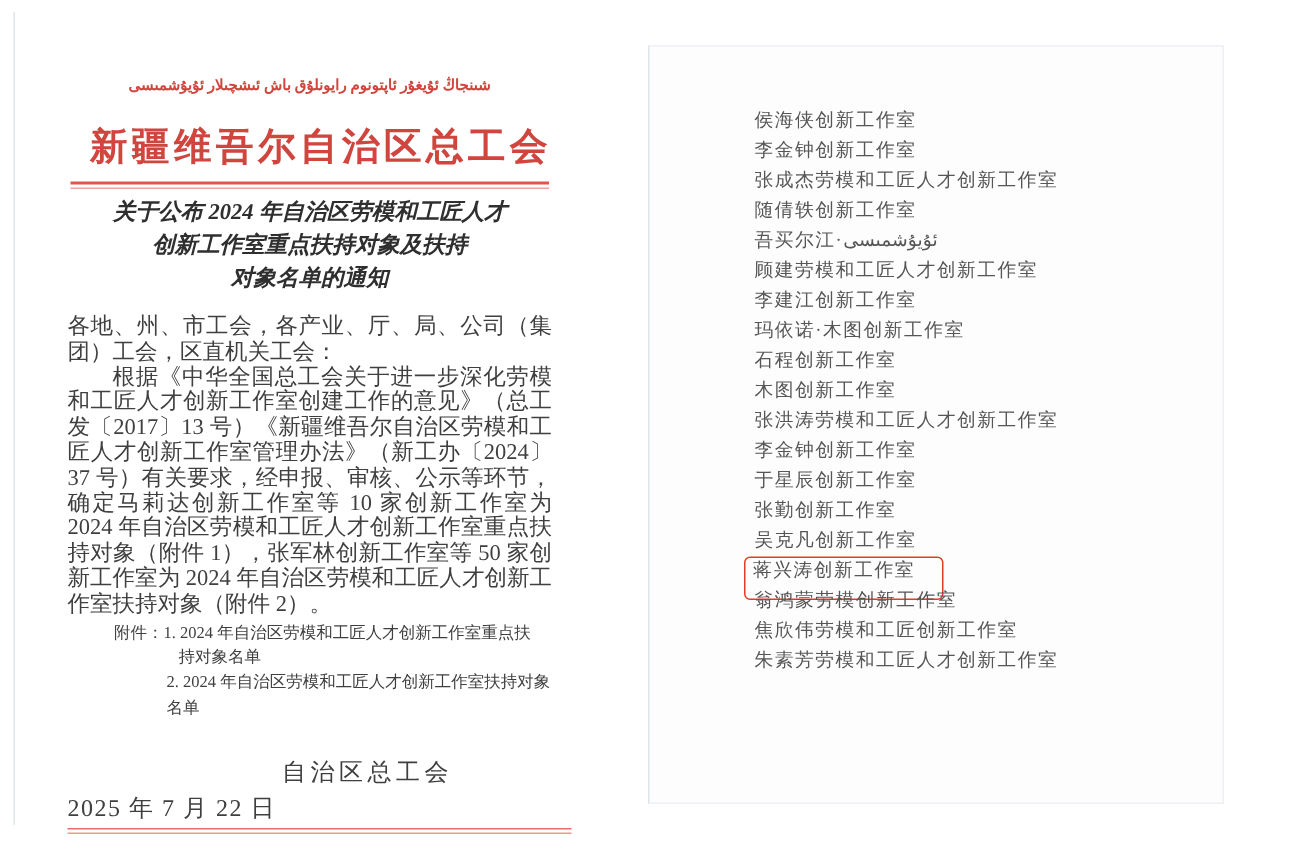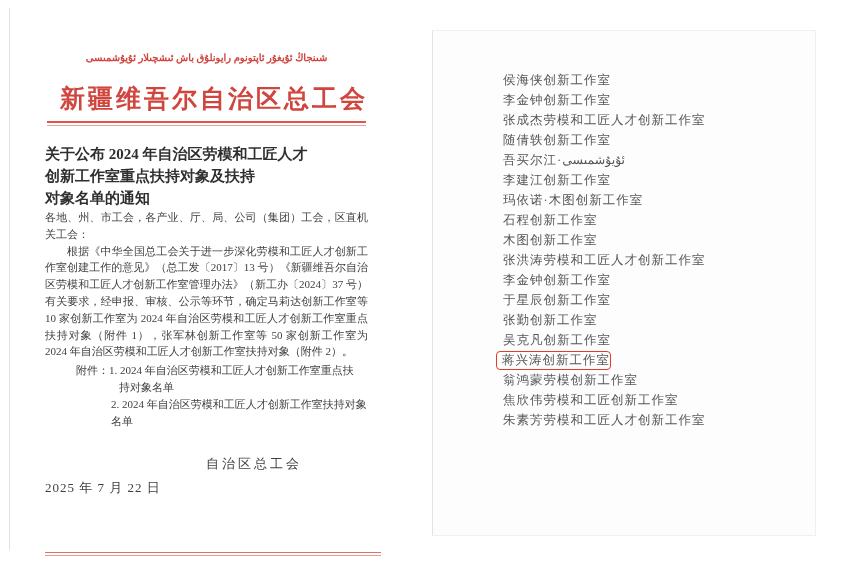--- a/index.html
+++ b/index.html
@@ -50,47 +50,48 @@
     line-height:30px;
     white-space:nowrap;
   }
   .red-rule{
     margin:7px auto 0 auto;
     width:319px;
   }
   .red-rule .thick{height:2px;background:var(--line-red);}
   .red-rule .thin{height:1px;background:var(--line-red);opacity:.55;margin-top:2px;}
   .doc-title{
-    margin-top:17px;
-    text-align:left;
+    margin-top:5px;
+    text-align:center;
     font-weight:bold;
     font-size:15px;
     line-height:22px;
     color:#2f2f2f;
+    font-style:italic;
   }
   .doc-body{
-    margin-top:0;
-    font-size:11px;
+    margin-top:13px;
+    font-size:15px;
     line-height:16.8px;
     color:var(--body-text);
     text-align:justify;
   }
   .doc-body p.indent{text-indent:2em;}
   .attachments{
     margin-top:2px;
     font-size:11px;
     line-height:16.8px;
     color:var(--body-text);
   }
   .attachments .l1{padding-left:31px;}
   .attachments .l2{padding-left:74px;}
   .attachments .l3{padding-left:66px;}
   .signature{
     margin-top:23px;
-    font-size:13px;
+    font-size:16px;
     line-height:24px;
     color:var(--body-text);
   }
   .signature .org{text-align:right;padding-right:66px;letter-spacing:3px;}
   .signature .date{text-align:left;padding-right:58px;letter-spacing:1px;}
   .bottom-rule{
     position:absolute;
     left:35px;right:12px;top:500px;
   }
   .bottom-rule .thin{height:1px;background:var(--line-red);opacity:.85;}
@@ -112,24 +113,24 @@
   .name-list .row{
     height:20px;
     line-height:20px;
     letter-spacing:1px;
     white-space:nowrap;
   }
   .hl-box{
     display:inline-block;
     border:1.5px solid var(--highlight-red);
     border-radius:4px;
-    padding:0 0 0 5px;
+    padding:0 18px 0 5px;
     margin-left:-7px;
     line-height:16px;
-    height:19px;
+    height:29px;
   }
 </style>
 </head>
 <body>
 
 <div class="page-left">
   <div class="inner">
     <div class="uyghur">شىنجاڭ ئۇيغۇر ئاپتونوم رايونلۇق باش ئىشچىلار ئۇيۇشمىسى</div>
     <div class="org-name">新疆维吾尔自治区总工会</div>
     <div class="red-rule">
@@ -161,20 +162,21 @@
   </div>
 </div>
 
 <div class="page-right">
   <div class="name-list">
     <div class="row">侯海侠创新工作室</div>
     <div class="row">李金钟创新工作室</div>
     <div class="row">张成杰劳模和工匠人才创新工作室</div>
     <div class="row">随倩轶创新工作室</div>
     <div class="row">吾买尔江·ئۇيۇشمىسى</div>
+    <div class="row">顾建劳模和工匠人才创新工作室</div>
     <div class="row">李建江创新工作室</div>
     <div class="row">玛依诺·木图创新工作室</div>
     <div class="row">石程创新工作室</div>
     <div class="row">木图创新工作室</div>
     <div class="row">张洪涛劳模和工匠人才创新工作室</div>
     <div class="row">李金钟创新工作室</div>
     <div class="row">于星辰创新工作室</div>
     <div class="row">张勤创新工作室</div>
     <div class="row">吴克凡创新工作室</div>
     <div class="row">

